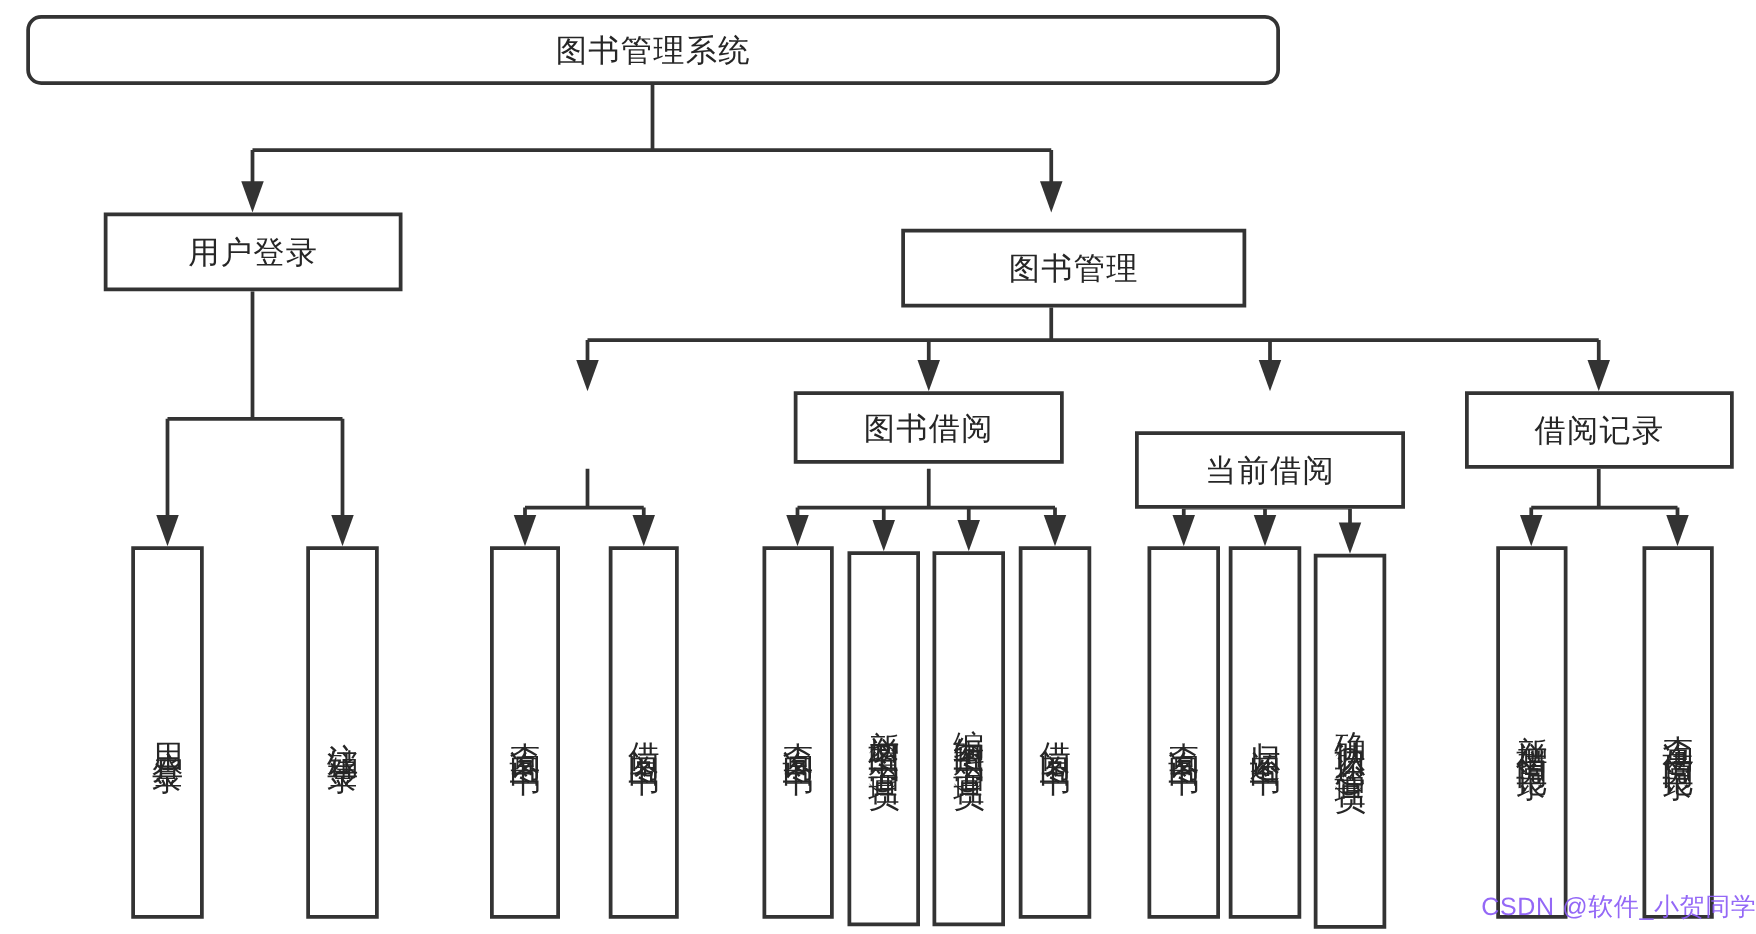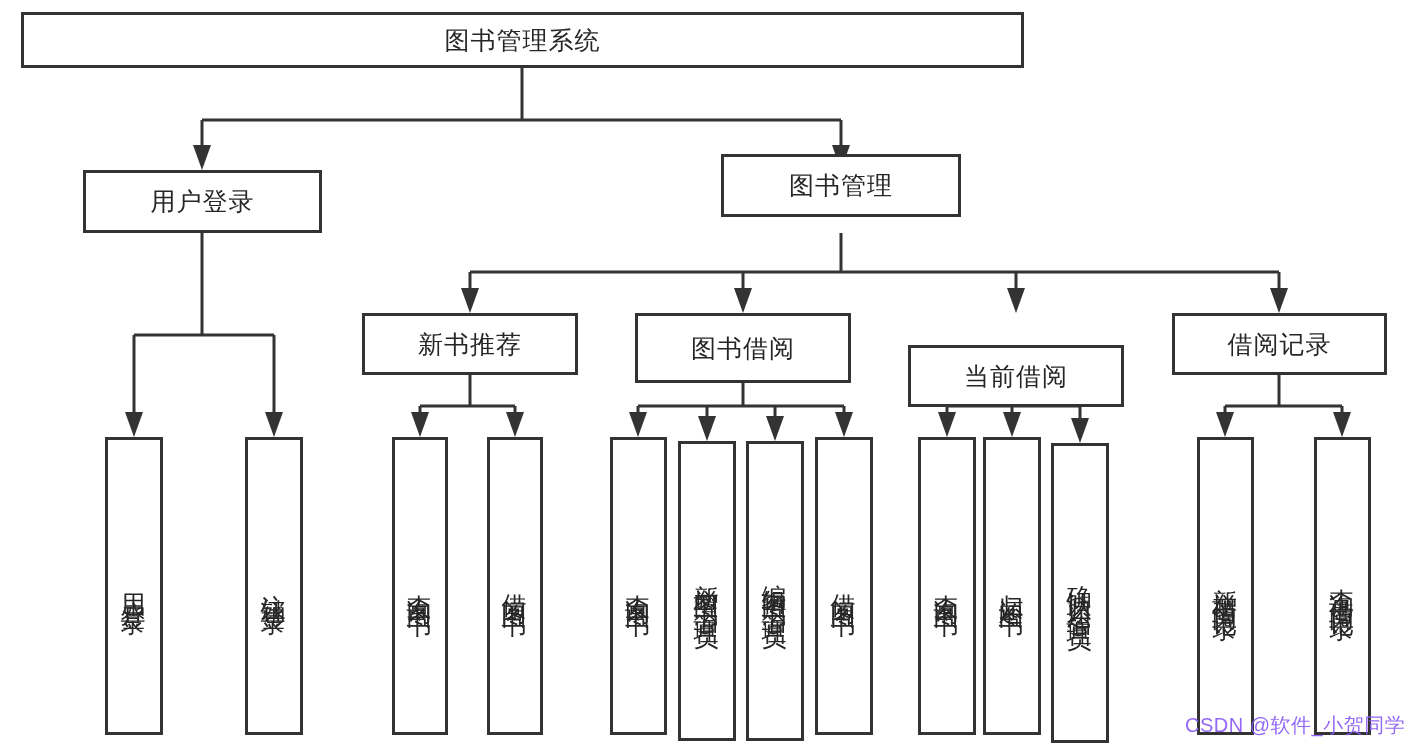--- a/index.html
+++ b/index.html
@@ -128,35 +128,32 @@
     <g>
       <line x1="1279" y1="375" x2="1279" y2="406"></line>
       <line x1="1225" y1="406" x2="1342" y2="406"></line>
       <line x1="1225" y1="406" x2="1225" y2="419"></line>
       <polygon points="1216,412 1234,412 1225,437" stroke="none"></polygon>
       <line x1="1342" y1="406" x2="1342" y2="419"></line>
       <polygon points="1333,412 1351,412 1342,437" stroke="none"></polygon>
     </g>
   </svg>
 
-  <div class="node hnode" style="left:21px; top:12px; width:1003px; height:56px;">
+  <div class="node hnode" style="left:21px; top:12px; width:1003px; height:56px;border-radius:12px;">
     <span>图书管理系统</span>
   </div>
 
   <div class="node hnode" style="left:83px; top:170px; width:239px; height:63px;">
     <span>用户登录</span>
   </div>
-  <div class="node hnode" style="left:721px; top:154px; width:240px; height:63px;">
+  <div class="node hnode" style="left:721px; top:183px; width:276px; height:63px;">
     <span>图书管理</span>
   </div>
 
-  <div class="node hnode" style="left:362px; top:313px; width:216px; height:62px;">
-    <span>新书推荐</span>
-  </div>
-  <div class="node hnode" style="left:635px; top:313px; width:216px; height:70px;">
+  <div class="node hnode" style="left:635px; top:313px; width:216px; height:58px;">
     <span>图书借阅</span>
   </div>
   <div class="node hnode" style="left:908px; top:313px; width:216px; height:62px;margin-top:32px;">
     <span>当前借阅</span>
   </div>
   <div class="node hnode" style="left:1172px; top:313px; width:215px; height:62px;">
     <span>借阅记录</span>
   </div>
 
   <div class="node vnode" style="left:105px; top:437px; width:58px; height:298px;">

